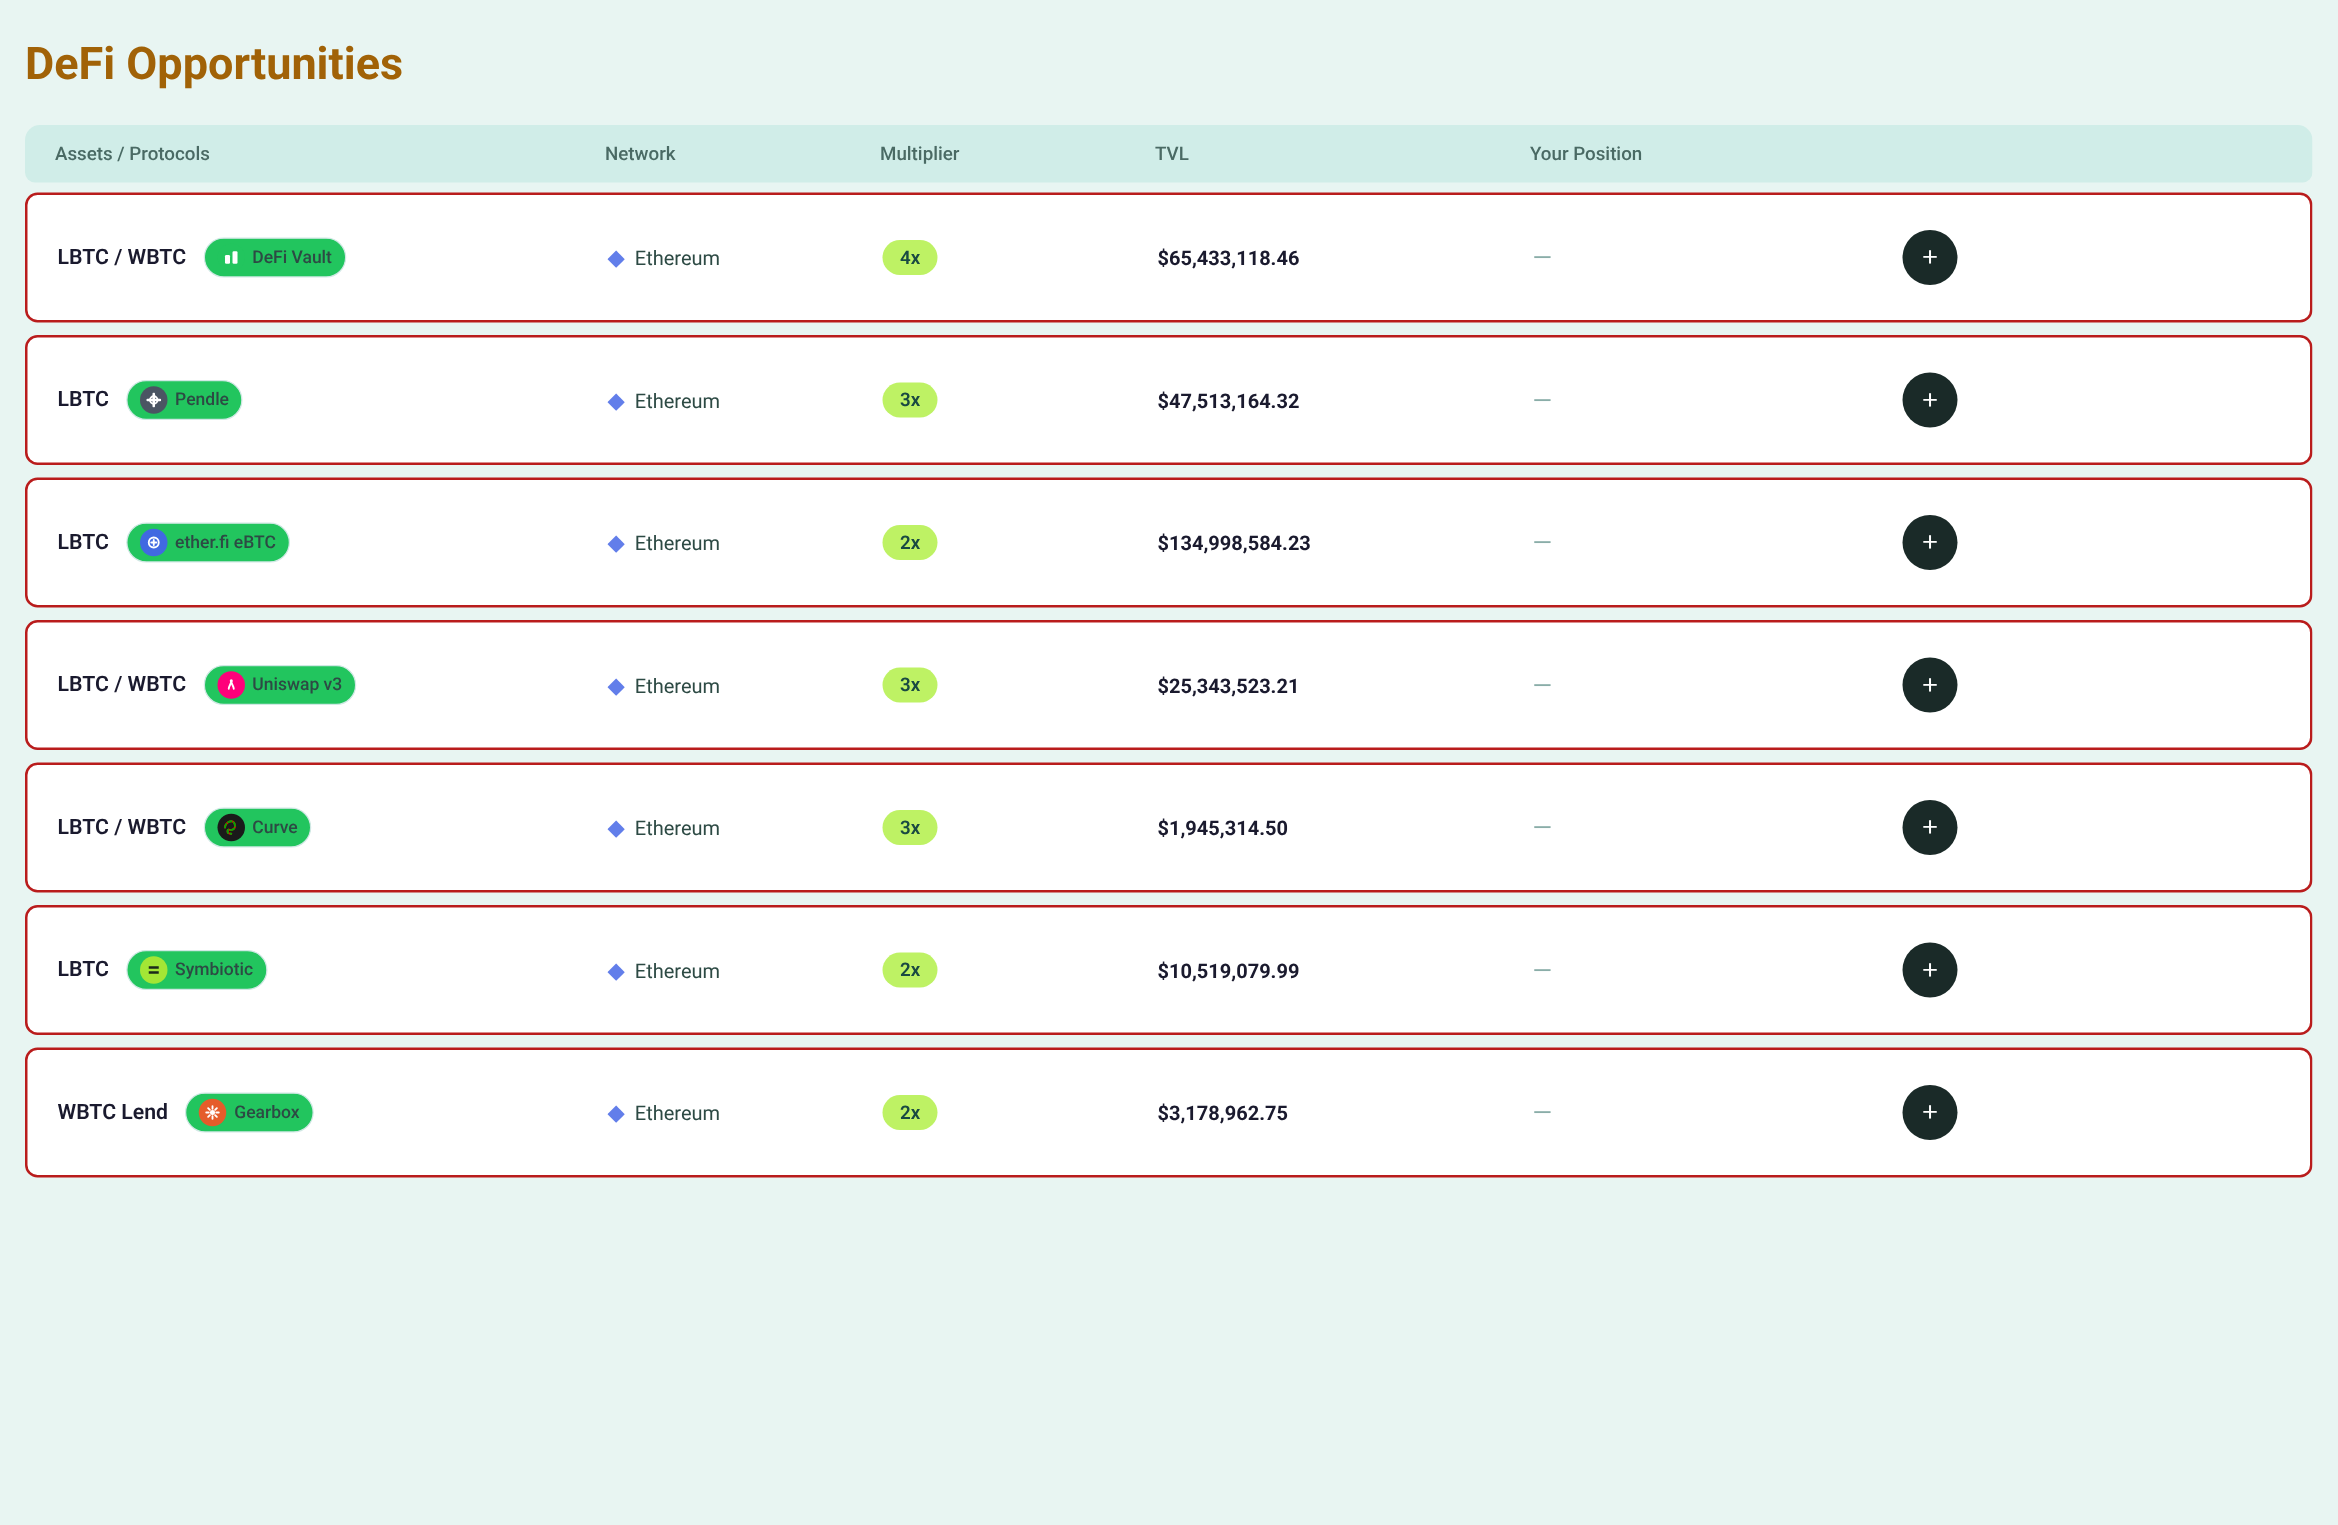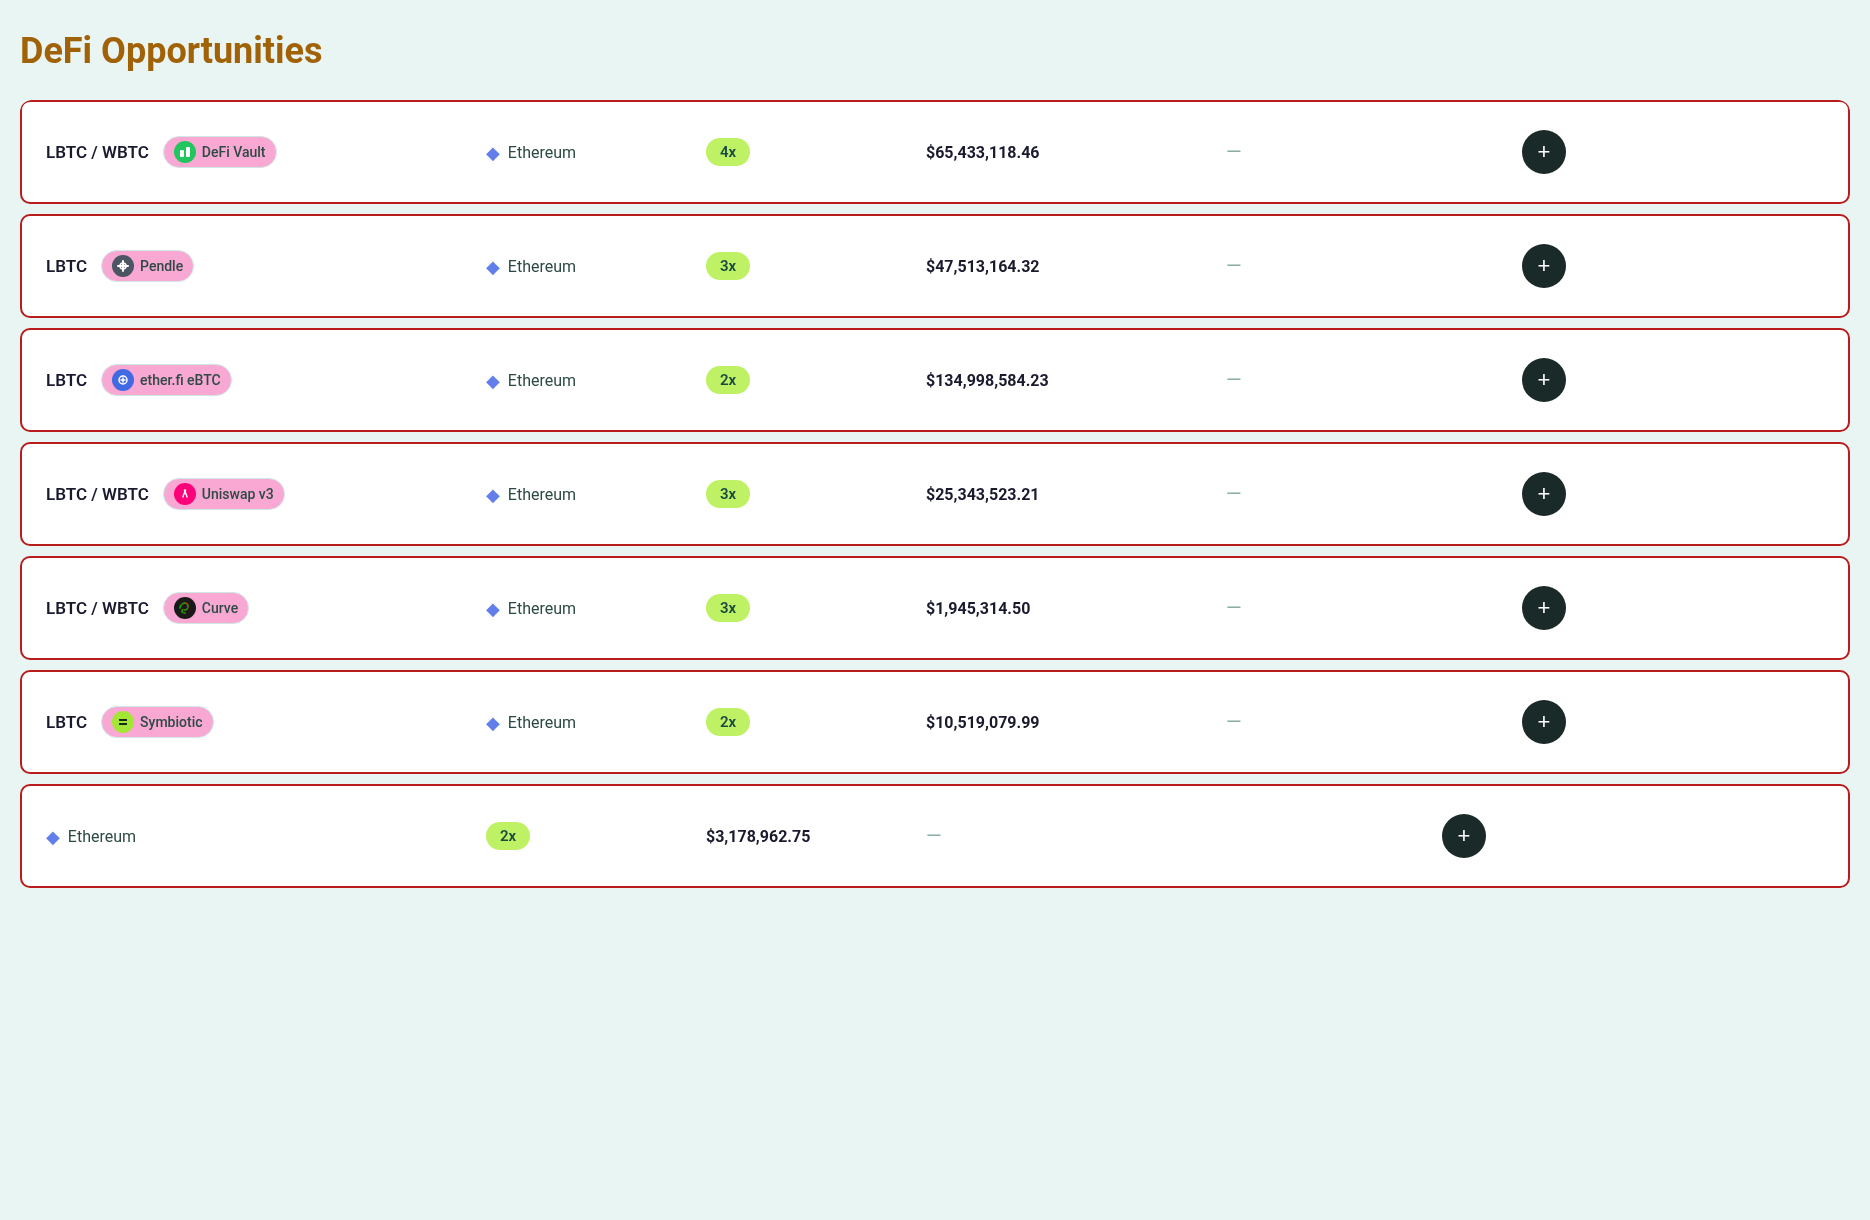--- a/index.html
+++ b/index.html
@@ -51,21 +51,21 @@
     .asset-name {
       font-size: 17px;
       font-weight: 600;
       color: #1a1a2e;
       margin-right: 4px;
     }
     .protocol-badge {
       display: inline-flex;
       align-items: center;
       gap: 6px;
-      background: #f9a8d4;
+      background: #22c55e;
       border: 1px solid #d0e8e4;
       border-radius: 20px;
       padding: 4px 10px;
       font-size: 14px;
       color: #2d4a44;
       font-weight: 500;
     }
     .network-cell {
       display: flex;
       align-items: center;
@@ -117,20 +117,28 @@
       font-weight: 300;
       line-height: 1;
     }
   </style>
 </head>
 <body>
 
 <h1 class="page-title">DeFi Opportunities</h1>
 
 <div class="table-container">
+  <div class="table-header">
+    <div class="table-header-cell">Assets / Protocols</div>
+    <div class="table-header-cell">Network</div>
+    <div class="table-header-cell">Multiplier</div>
+    <div class="table-header-cell">TVL</div>
+    <div class="table-header-cell">Your Position</div>
+    <div class="table-header-cell"></div>
+  </div>
 
   <div id="table-body">
       <div class="table-row">
     <div class="asset-cell">
       <span class="asset-name">LBTC / WBTC</span>
       <span class="protocol-badge">
         <div style="width:22px;height:22px;border-radius:50%;background:#22c55e;display:flex;align-items:center;justify-content:center;">
       <svg width="12" height="12" viewBox="0 0 12 12">
                 <rect x="1" y="4" width="4" height="7" fill="white" rx="1"></rect>
                 <rect x="7" y="1" width="4" height="10" fill="white" rx="1"></rect>
@@ -275,20 +283,32 @@
     <div class="multiplier-cell">
       <span class="multiplier-badge">2x</span>
     </div>
     <div class="tvl-cell">$10,519,079.99</div>
     <div class="position-cell">—</div>
     <div class="action-cell">
       <button class="add-button" title="Add position">+</button>
     </div>
   </div>
       <div class="table-row">
+    <div class="asset-cell">
+      <span class="asset-name">WBTC Lend</span>
+      <span class="protocol-badge">
+        <div style="width:22px;height:22px;border-radius:50%;background:#e55c2a;display:flex;align-items:center;justify-content:center;">
+      <svg width="12" height="12" viewBox="0 0 12 12">
+                <circle cx="6" cy="6" r="2" fill="white"></circle>
+                <path d="M6 1 L6 3 M6 9 L6 11 M1 6 L3 6 M9 6 L11 6 M2.5 2.5 L3.9 3.9 M8.1 8.1 L9.5 9.5 M9.5 2.5 L8.1 3.9 M3.9 8.1 L2.5 9.5" stroke="white" stroke-width="1.5" stroke-linecap="round"></path>
+              </svg>
+    </div>
+        <span>Gearbox</span>
+      </span>
+    </div>
     <div class="network-cell">
       <span class="eth-icon">◆</span>
       <span>Ethereum</span>
     </div>
     <div class="multiplier-cell">
       <span class="multiplier-badge">2x</span>
     </div>
     <div class="tvl-cell">$3,178,962.75</div>
     <div class="position-cell">—</div>
     <div class="action-cell">

